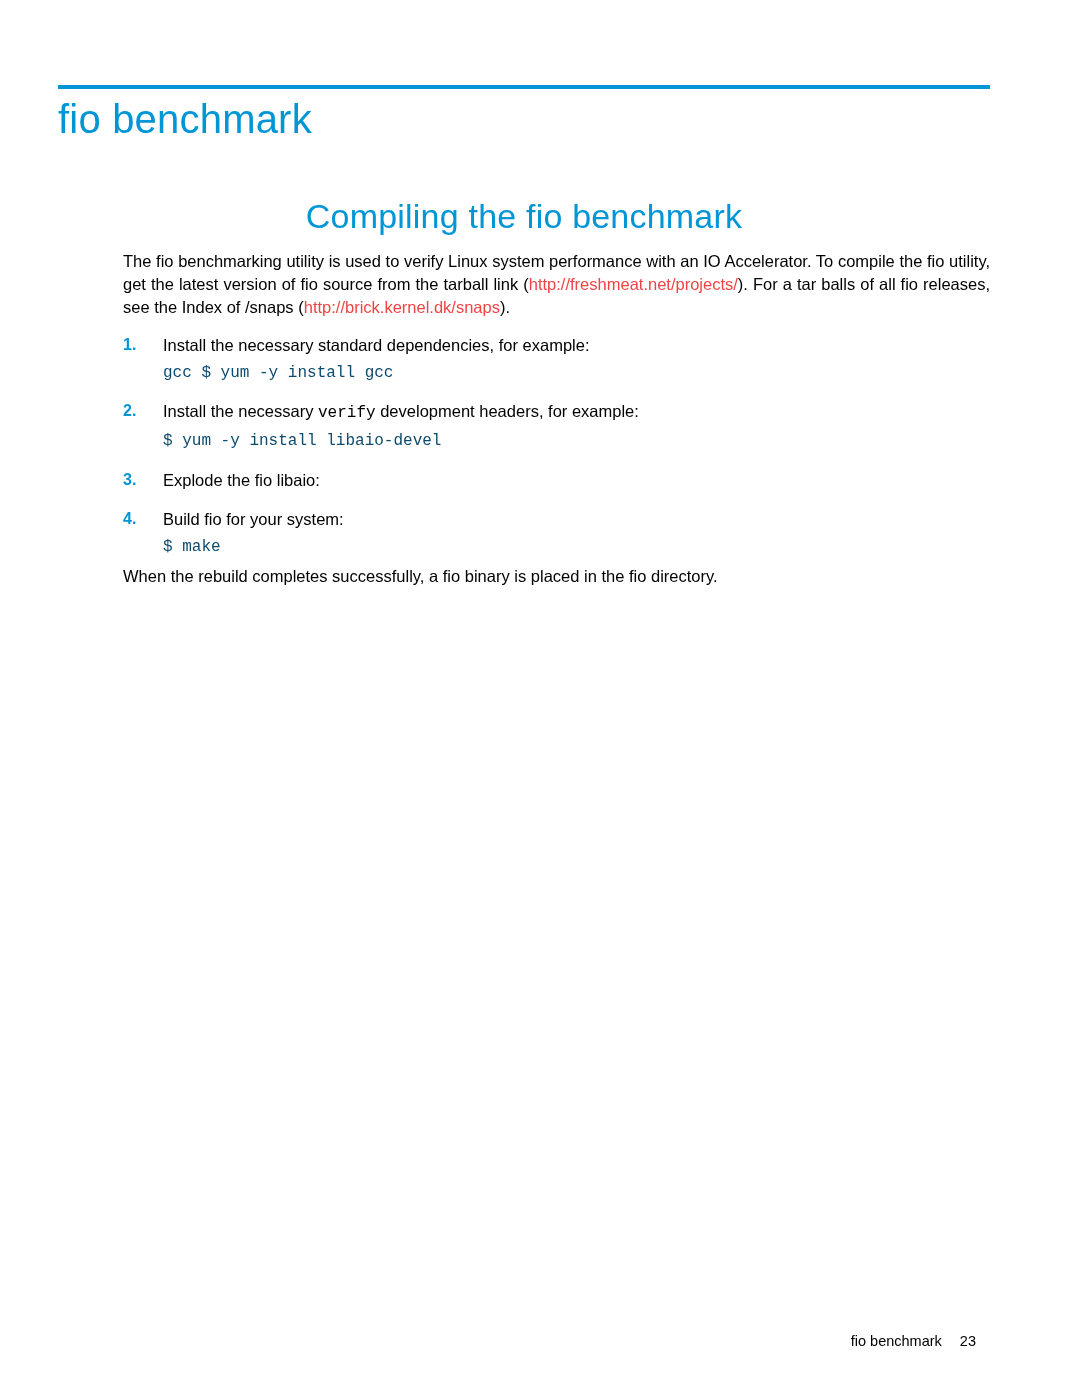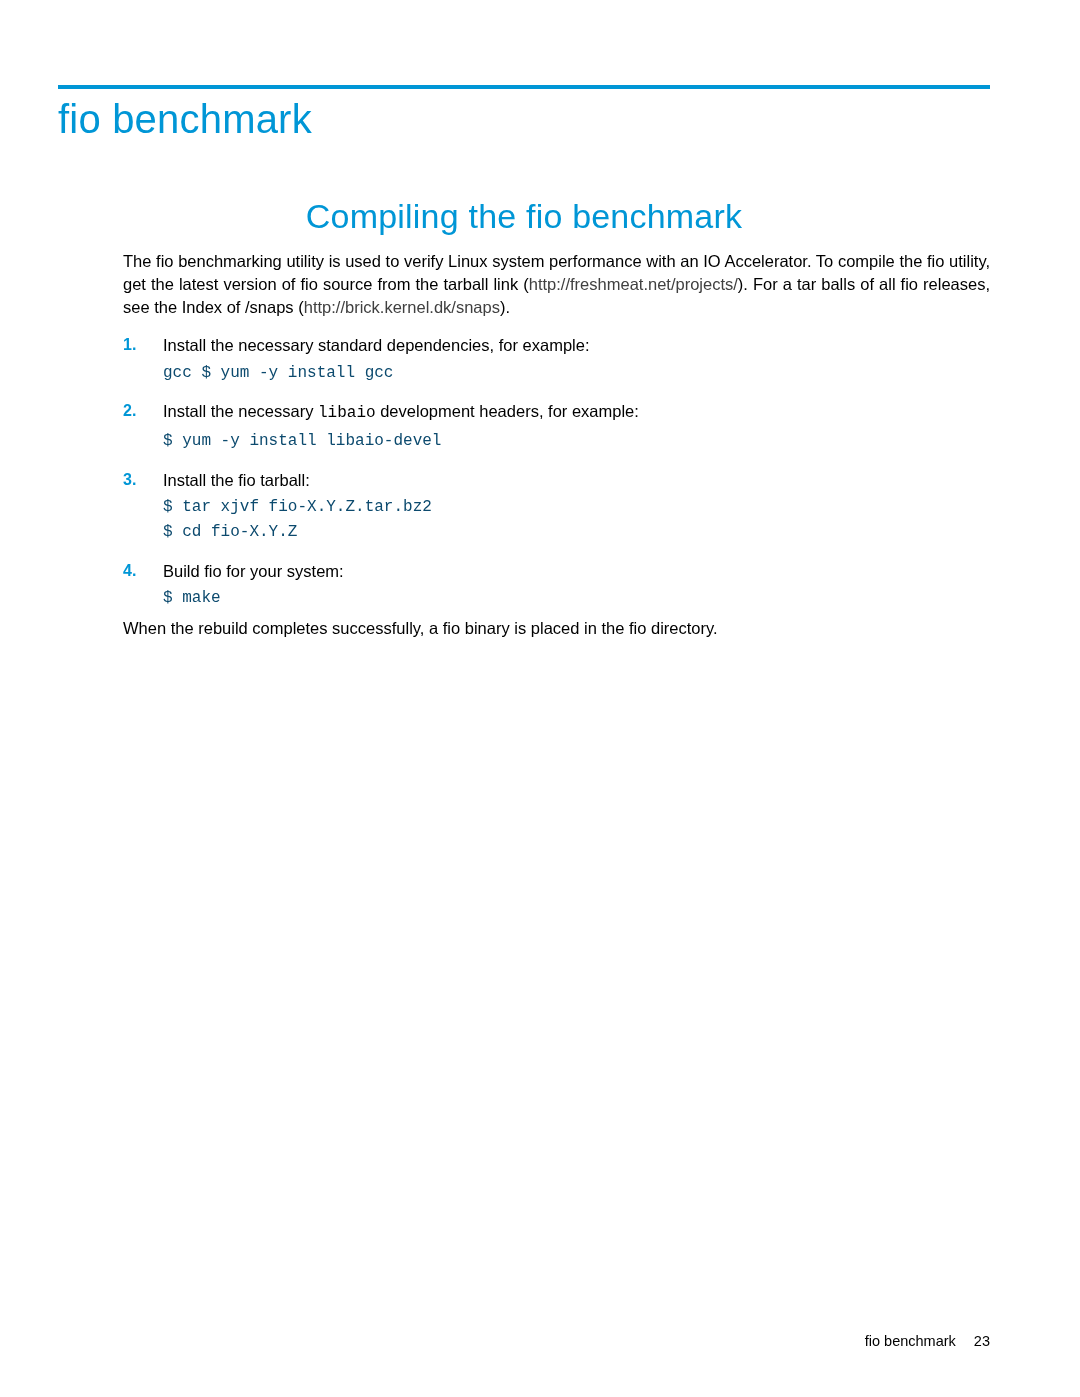--- a/index.html
+++ b/index.html
@@ -39,21 +39,21 @@
   .body-indent {
     margin-left: 65px;
   }
   p.intro {
     font-size: 16.5px;
     line-height: 1.38;
     margin: 0 0 14px 0;
     text-align: justify;
   }
   a.link {
-    color: #404040;
+    color: #ef4444;
     text-decoration: none;
   }
   ol.steps {
     list-style: none;
     padding: 0;
     margin: 0 0 6px 0;
     counter-reset: step;
   }
   ol.steps > li {
     counter-increment: step;
@@ -86,21 +86,21 @@
     margin: 2px 0 0 0;
     color: #0c4a6e;
   }
   p.closing {
     font-size: 16.5px;
     margin: 8px 0 4px 0;
   }
   .footer {
     position: absolute;
     bottom: 48px;
-    right: 90px;
+    right: 104px;
     font-size: 14.5px;
     color: #000;
   }
   .footer .pg {
     margin-left: 14px;
   }
 </style>
 </head>
 <body>
 
@@ -116,28 +116,26 @@
       <span>The fio benchmarking utility is used to verify Linux system performance with an IO Accelerator. To compile the fio utility, get the latest version of fio source from the tarball link (</span><a class="link" href="#">http://freshmeat.net/projects/</a><span>). For a tar balls of all fio releases, see the Index of /snaps (</span><a class="link" href="#">http://brick.kernel.dk/snaps</a><span>).</span>
     </p>
 
     <ol class="steps">
       <li>
         <span class="step-text">Install the necessary standard dependencies, for example:</span>
         <span class="codeblock">gcc $ yum -y install gcc</span>
       </li>
       <li>
         <span class="step-text">
-          <span>Install the necessary </span><code class="mono">libaio</code><span> development headers, for example:</span>
+          <span>Install the necessary </span><code class="mono">verify</code><span> development headers, for example:</span>
         </span>
         <span class="codeblock">$ yum -y install libaio-devel</span>
       </li>
       <li>
-        <span class="step-text">Install the fio tarball:</span>
-        <span class="codeblock">$ tar xjvf fio-X.Y.Z.tar.bz2
-$ cd fio-X.Y.Z</span>
+        <span class="step-text">Explode the fio libaio:</span>
       </li>
       <li>
         <span class="step-text">Build fio for your system:</span>
         <span class="codeblock">$ make</span>
       </li>
     </ol>
 
     <p class="closing">When the rebuild completes successfully, a fio binary is placed in the fio directory.</p>
   </div>
 

